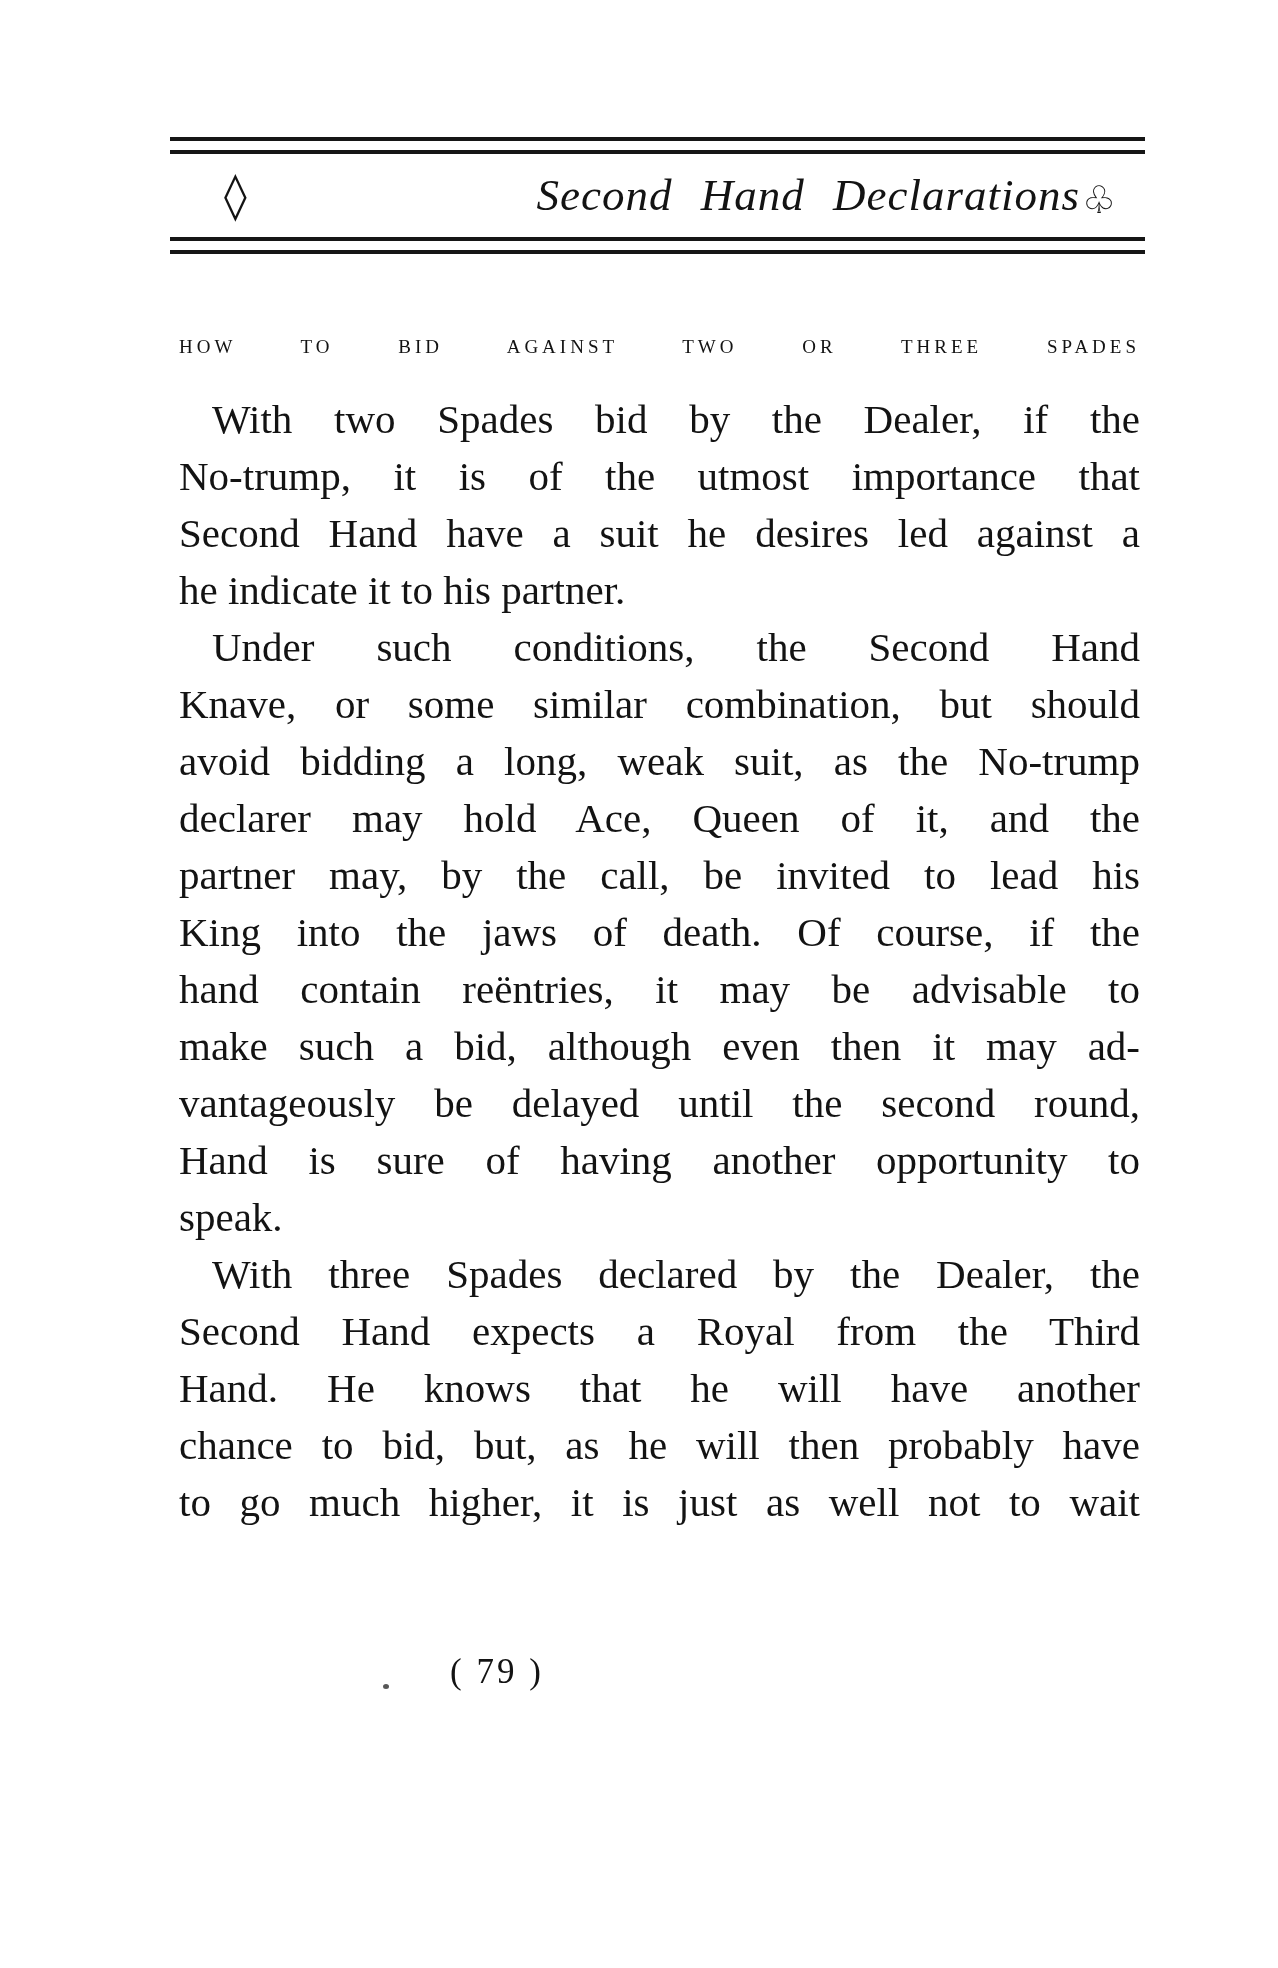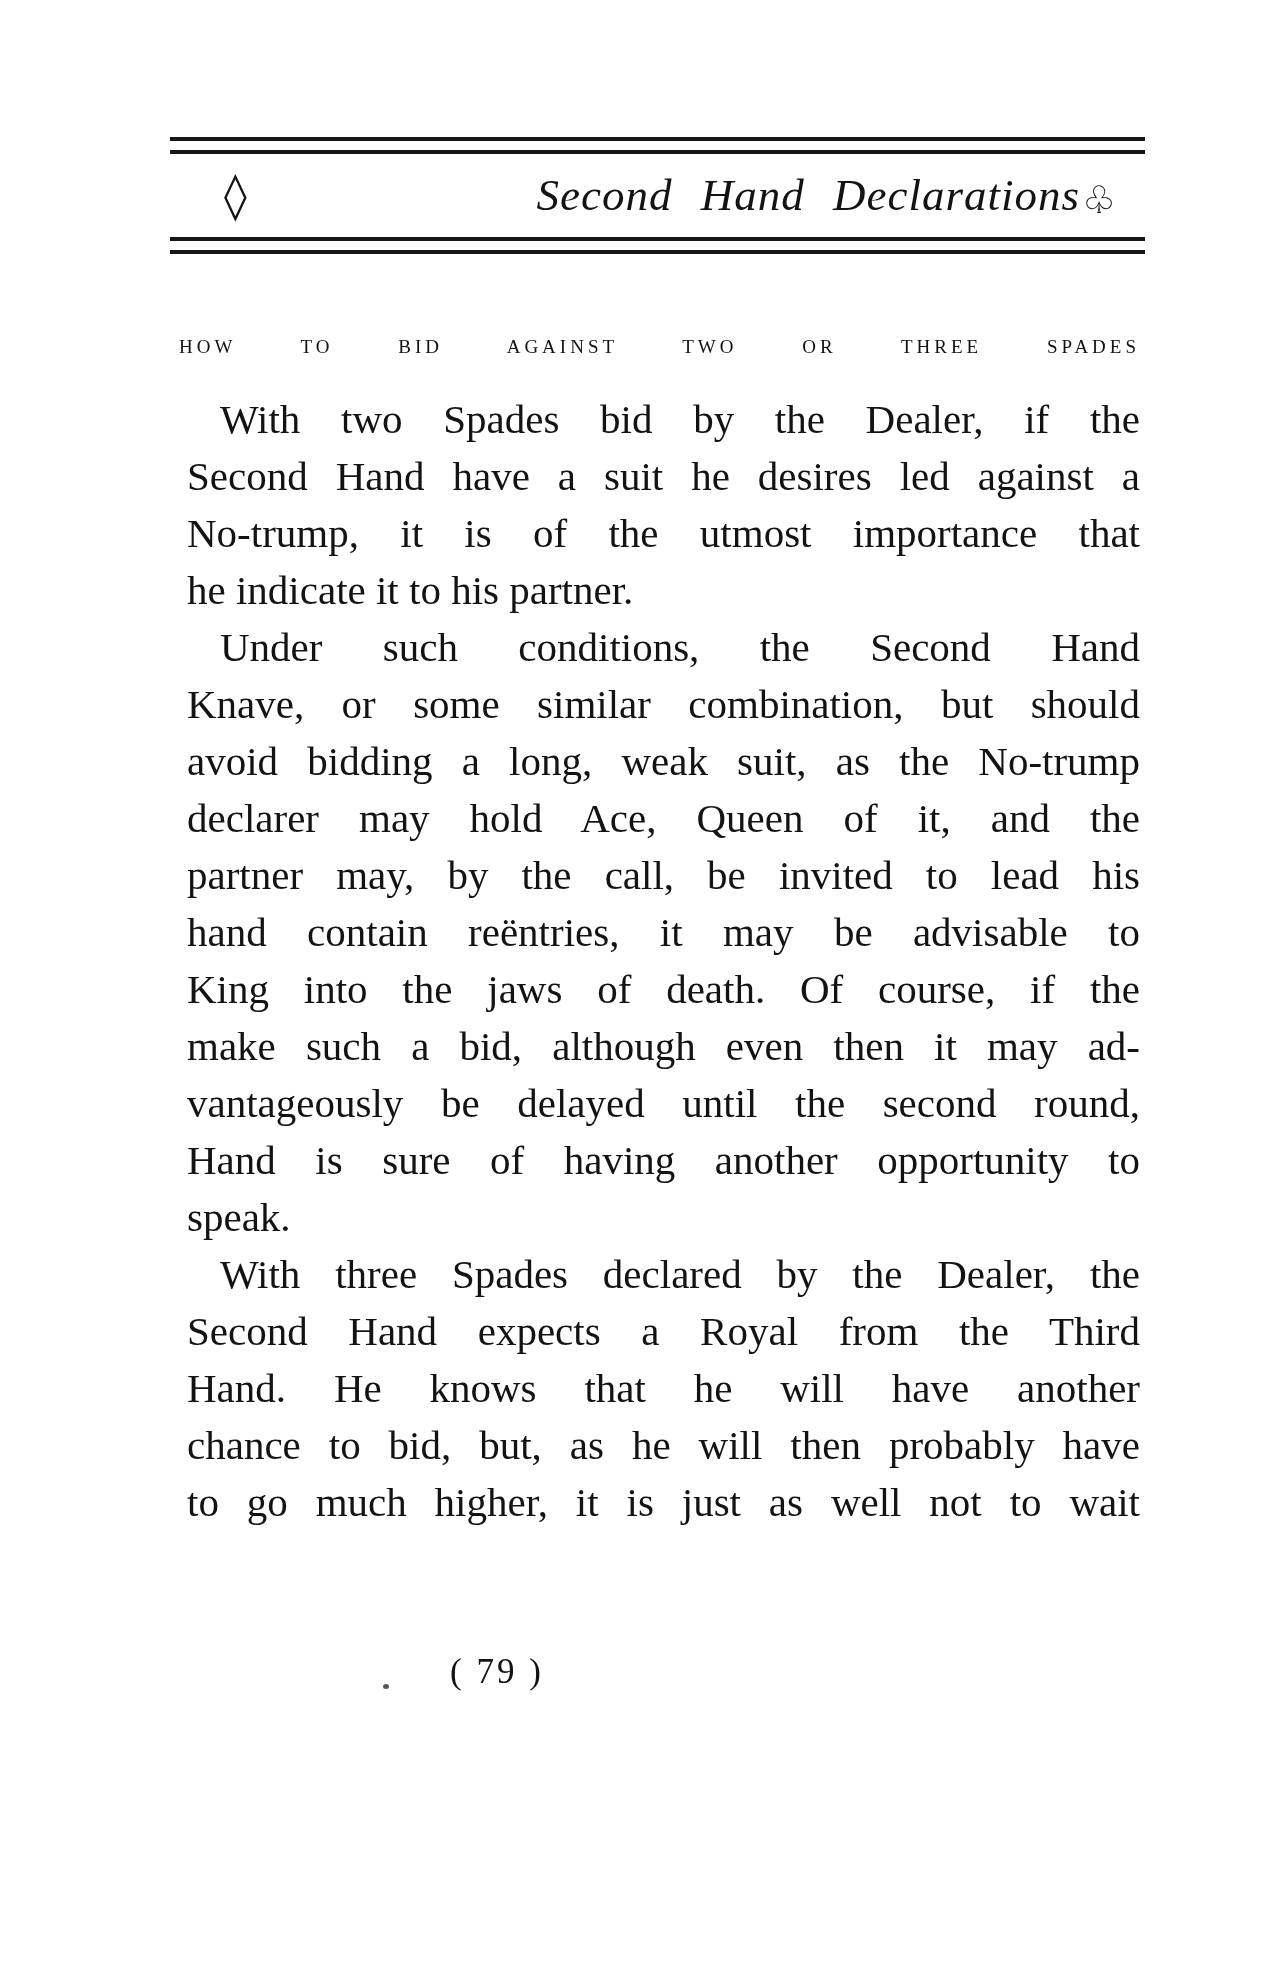--- a/index.html
+++ b/index.html
@@ -29,21 +29,21 @@
     position:absolute;left:179px;top:331px;width:961px;
     font-size:19px;line-height:32px;letter-spacing:4px;
     text-align:justify;text-align-last:justify;white-space:normal;
   }
   
   .body-text{
     position:absolute;left:179px;top:391px;width:961px;
     font-size:41px;line-height:57px;
   }
   .body-text .line{
-    text-align:justify;text-align-last:justify;height:57px;overflow:visible;margin-left:8px;
+    text-align:justify;text-align-last:justify;height:57px;overflow:visible;
   }
   .body-text .line.indent{padding-left:33px;}
   .body-text .line.last{text-align:right;text-align-last:left;}
   
   .page-number{
     position:absolute;left:187px;top:1652px;width:620px;
     text-align:center;font-size:35px;letter-spacing:3px;
   }
   .speck{
     position:absolute;left:383px;top:1684px;width:6px;height:5px;
@@ -62,30 +62,30 @@
   <div class="head-title">Second Hand Declarations</div>
 
   <span class="suit suit-club">♧</span>
 
   <div class="rule-double rule-bottom"></div>
 
   <div class="section-heading">HOW TO BID AGAINST TWO OR THREE SPADES</div>
 
   <main class="body-text" id="body-text">
       <div class="line indent">With two Spades bid by the Dealer, if the</div>
+      <div class="line">No-trump, it is of the utmost importance that</div>
       <div class="line">Second Hand have a suit he desires led against a</div>
-      <div class="line">No-trump, it is of the utmost importance that</div>
       <div class="line last">he indicate it to his partner.</div>
       <div class="line indent">Under such conditions, the Second Hand</div>
       <div class="line">Knave, or some similar combination, but should</div>
       <div class="line">avoid bidding a long, weak suit, as the No-trump</div>
       <div class="line">declarer may hold Ace, Queen of it, and the</div>
       <div class="line">partner may, by the call, be invited to lead his</div>
+      <div class="line">King into the jaws of death. Of course, if the</div>
       <div class="line">hand contain reëntries, it may be advisable to</div>
-      <div class="line">King into the jaws of death. Of course, if the</div>
       <div class="line">make such a bid, although even then it may ad-</div>
       <div class="line">vantageously be delayed until the second round,</div>
       <div class="line">Hand is sure of having another opportunity to</div>
       <div class="line last">speak.</div>
       <div class="line indent">With three Spades declared by the Dealer, the</div>
       <div class="line">Second Hand expects a Royal from the Third</div>
       <div class="line">Hand. He knows that he will have another</div>
       <div class="line">chance to bid, but, as he will then probably have</div>
       <div class="line">to go much higher, it is just as well not to wait</div>
     </main>

